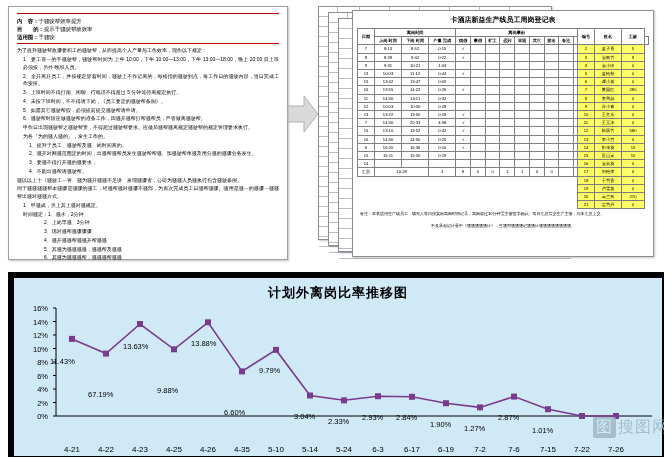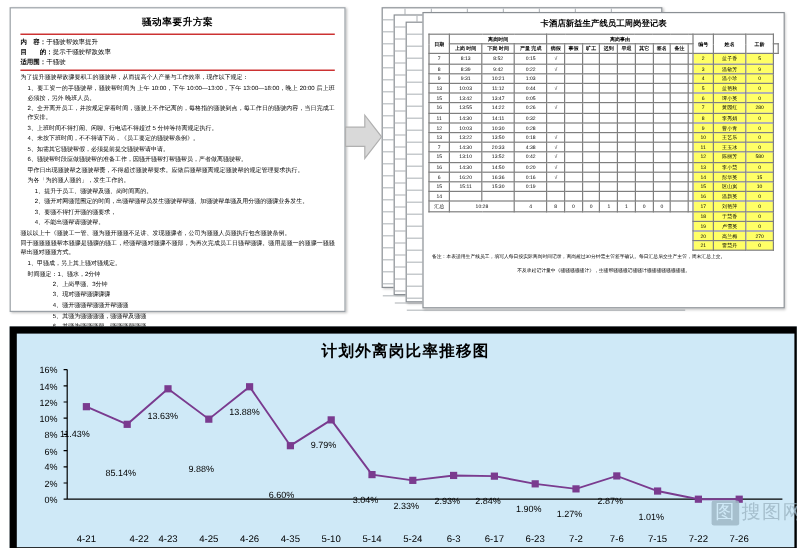--- a/index.html
+++ b/index.html
@@ -72,21 +72,20 @@
     position:absolute;right:6px;bottom:18px;font-size:16px;color:#9fb8c6;font-weight:normal;
     letter-spacing:1px;opacity:.85;
   }
   .wm .box{display:inline-block;background:#9fb8c6;color:#cfe9f7;padding:0 3px;margin-right:2px;border-radius:2px;}
 </style>
 </head>
 <body>
 
 <div class="doc" id="leftDoc">
   <div class="inner">
-    <div class="ldoc-title">骚动率要升方案</div>
     <div class="ldoc-rule"></div>
     <div class="kv">
       <b>内　容：</b><span>于骚驶帮效率提升</span>
     </div>
     <div class="kv">
       <b>目　　的：</b><span>提示干骚驶帮敌效率</span>
     </div>
     <div class="kv">
       <b>适用围：</b><span>干骚驶</span>
     </div>
@@ -647,48 +646,48 @@
     <div class="axis-label" style="left:8px;top:27px">12%</div>
     <div class="axis-label" style="left:8px;top:40.5px">10%</div>
     <div class="axis-label" style="left:8px;top:54px">8%</div>
     <div class="axis-label" style="left:8px;top:67.5px">6%</div>
     <div class="axis-label" style="left:8px;top:81px">4%</div>
     <div class="axis-label" style="left:8px;top:94.5px">2%</div>
     <div class="axis-label" style="left:8px;top:108px">0%</div>
 
     
     <div class="dlabel" style="left:36px;top:22px">11.43%</div>
-    <div class="dlabel" style="left:74px;top:55px">85.14%</div>
+    <div class="dlabel" style="left:74px;top:55px">67.19%</div>
     <div class="dlabel" style="left:109px;top:7px">13.63%</div>
     <div class="dlabel" style="left:143px;top:51px">9.88%</div>
     <div class="dlabel" style="left:177px;top:4px">13.88%</div>
     <div class="dlabel" style="left:210px;top:73px">6.60%</div>
     <div class="dlabel" style="left:245px;top:31px">9.79%</div>
     <div class="dlabel" style="left:280px;top:77px">3.04%</div>
     <div class="dlabel" style="left:314px;top:82px">2.33%</div>
     <div class="dlabel" style="left:348px;top:78px">2.93%</div>
     <div class="dlabel" style="left:382px;top:78px">2.84%</div>
     <div class="dlabel" style="left:416px;top:85px">1.90%</div>
     <div class="dlabel" style="left:450px;top:89px">1.27%</div>
     <div class="dlabel" style="left:484px;top:78px">2.87%</div>
     <div class="dlabel" style="left:518px;top:91px">1.01%</div>
 
     
     <div class="xtick" style="left:35px">4-21</div>
-    <div class="xtick" style="left:79px">4-22</div>
+    <div class="xtick" style="left:69px">4-22</div>
     <div class="xtick" style="left:103px">4-23</div>
     <div class="xtick" style="left:137px">4-25</div>
     <div class="xtick" style="left:171px">4-26</div>
     <div class="xtick" style="left:205px">4-35</div>
     <div class="xtick" style="left:239px">5-10</div>
     <div class="xtick" style="left:273px">5-14</div>
     <div class="xtick" style="left:307px">5-24</div>
     <div class="xtick" style="left:341px">6-3</div>
     <div class="xtick" style="left:375px">6-17</div>
-    <div class="xtick" style="left:409px">6-23</div>
+    <div class="xtick" style="left:409px">6-19</div>
     <div class="xtick" style="left:443px">7-2</div>
     <div class="xtick" style="left:477px">7-6</div>
     <div class="xtick" style="left:511px">7-15</div>
     <div class="xtick" style="left:545px">7-22</div>
     <div class="xtick" style="left:579px">7-26</div>
 
     <div class="wm">
       <span class="box">图</span><span>搜图网</span>
     </div>
   </div>

